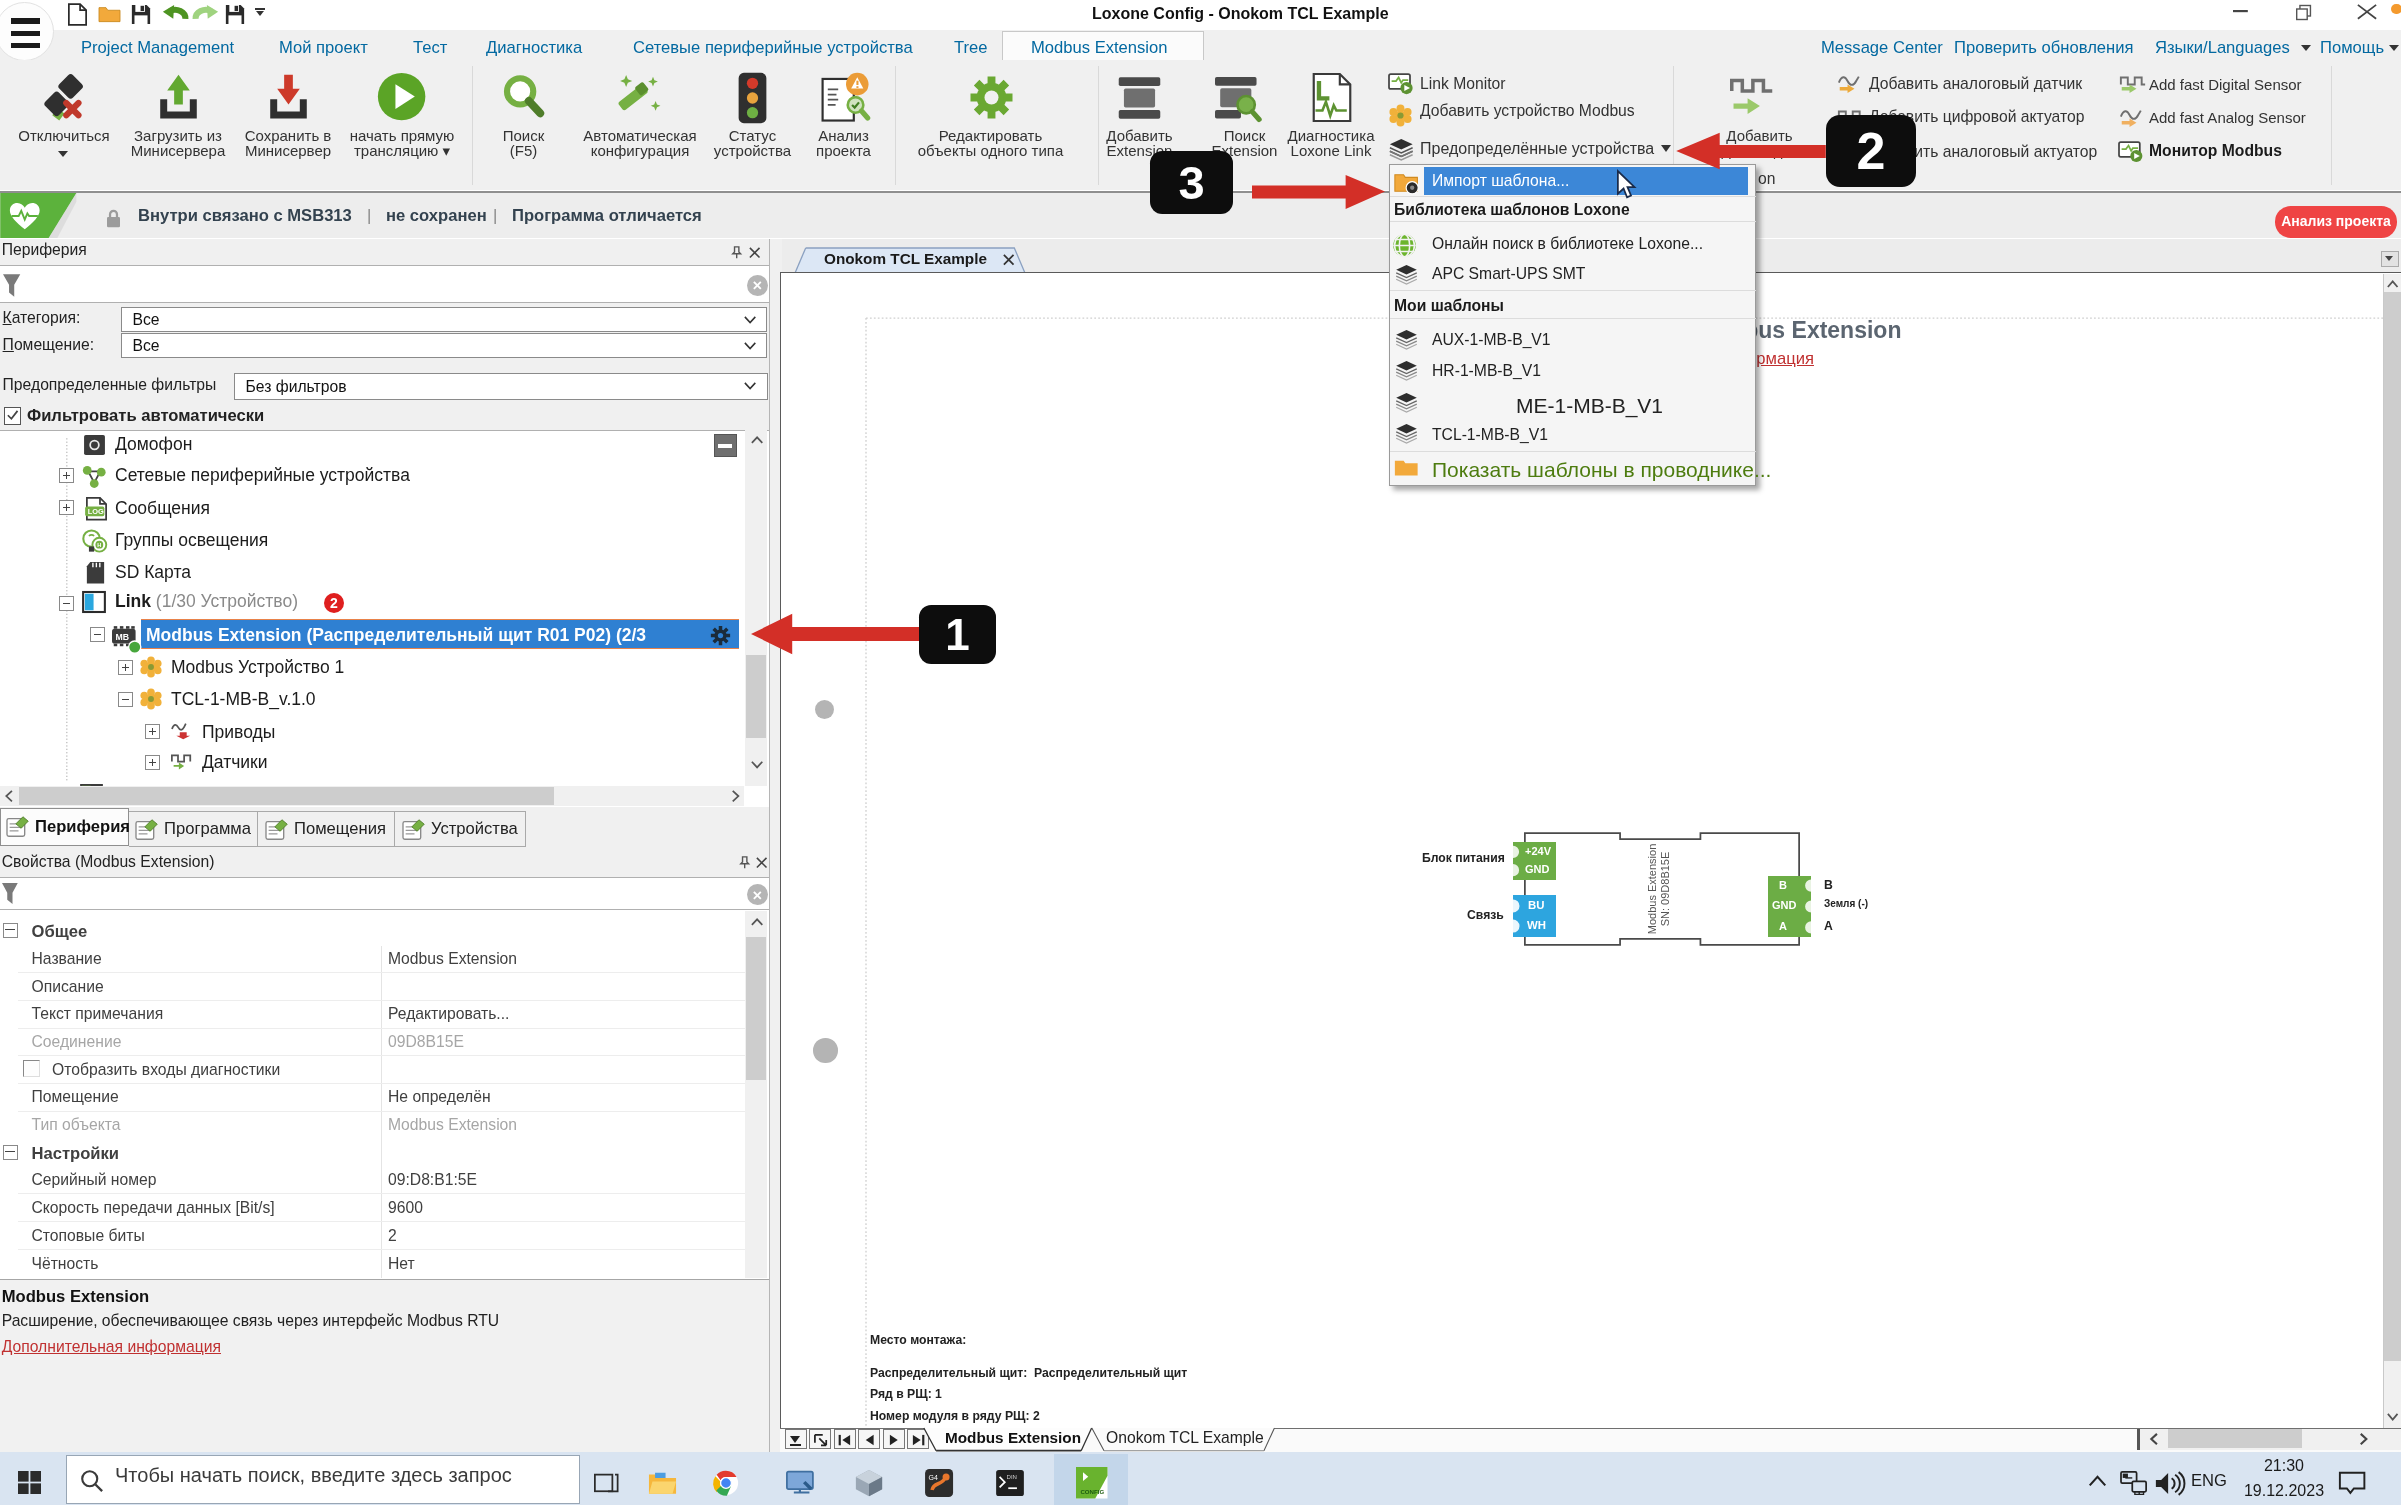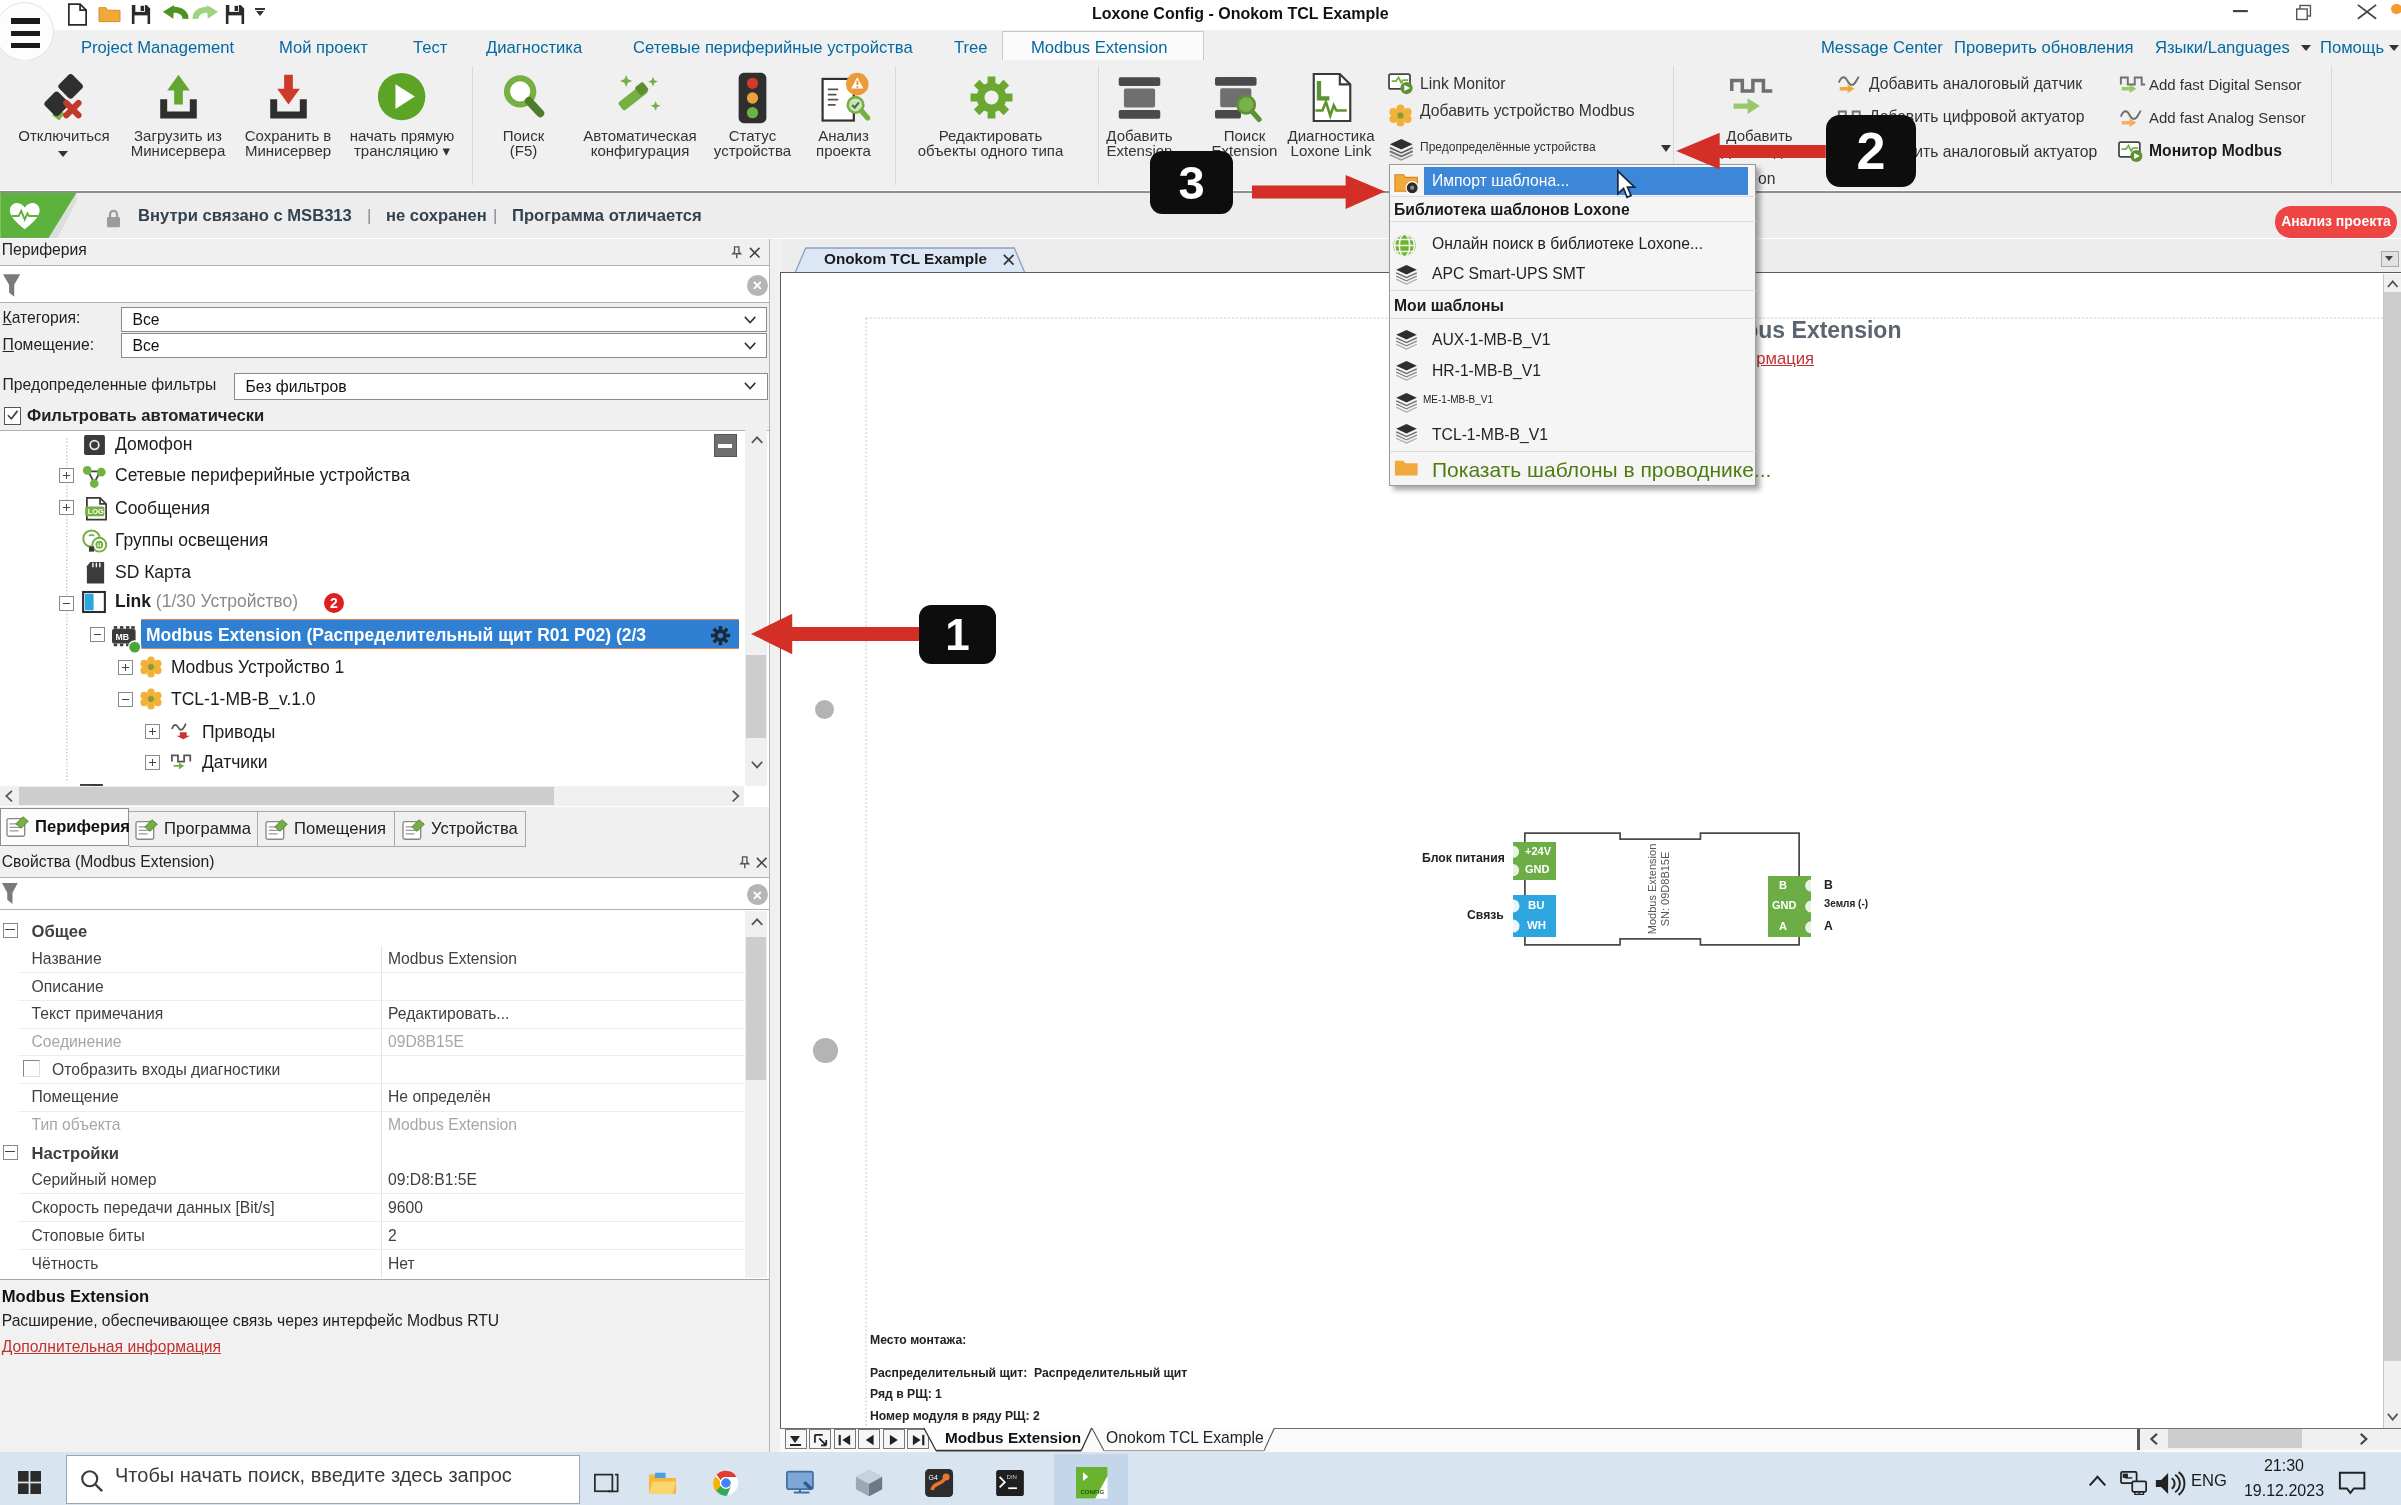--- a/index.html
+++ b/index.html
@@ -222,21 +222,21 @@
   </svg>
 <div class="rowlbl" style="left:1420px;top:102px;font-size:15.7px">Добавить устройство Modbus</div>
 <svg style="left:1389px;top:139px" width="24.5" height="21" viewBox="0 0 28 24">
     <g>
       <path d="M14 0 L27 6 L14 12 L1 6 Z" fill="#2e2e2e"></path>
       <path d="M1 10 L14 16 L27 10 M1 14 L14 20 M27 14 L14 20" stroke="#555" stroke-width="1.6" fill="none"></path>
       <path d="M1 14 L14 20 L27 14" stroke="#777" stroke-width="1.6" fill="none"></path>
       <path d="M1 18 L14 24 L27 18" stroke="#999" stroke-width="1.6" fill="none"></path>
     </g>
   </svg>
-<div class="rowlbl" style="left:1420px;top:140px;font-size:12px">Предопределённые устройства</div>
+<div class="rowlbl" style="left:1420px;top:140px;font-size:16px">Предопределённые устройства</div>
 <div class="arr" style="left:1661px;top:145px;border-left:5.2px solid transparent;border-right:5.2px solid transparent;border-top:7px solid #333"></div>
 
 <svg style="left:1730px;top:77px" width="44" height="37" viewBox="0 0 50 42">
     <path d="M2 16 L2 4 L14 4 L14 16 L26 16 L26 4 L38 4 L38 16 L48 16" fill="none" stroke="#6f6f6f" stroke-width="4"></path>
     <path d="M4 30 L20 30 L20 24 L34 33 L20 42 L20 36 L4 36 Z" fill="#9bc96a"></path>
   </svg>
 <div class="biglbl" style="left:1688px;top:128px;width:143px">Добавить<br>цифровой датчик</div>
 
 <svg style="left:1838px;top:74px" width="26" height="20" viewBox="0 0 30 23">
     <path d="M1 10 C4 2 8 2 11 8 C14 14 18 14 21 8 l3 -5" fill="none" stroke="#6f6f6f" stroke-width="2.2"></path>
@@ -852,21 +852,21 @@
     <path d="M1 14 L14 20 L27 14" stroke="#888" stroke-width="1.6" fill="none"></path>
     <path d="M1 18 L14 24 L27 18" stroke="#aaa" stroke-width="1.6" fill="none"></path>
   </svg>
 <div class="tx" style="left:1432px;top:362px;font-size:15.7px;color:#222">HR-1-MB-B_V1</div>
 <svg style="left:1395px;top:393px" width="23" height="19" viewBox="0 0 28 24">
     <path d="M14 0 L27 6 L14 12 L1 6 Z" fill="#2e2e2e"></path>
     <path d="M1 10 L14 16 L27 10" stroke="#666" stroke-width="1.6" fill="none"></path>
     <path d="M1 14 L14 20 L27 14" stroke="#888" stroke-width="1.6" fill="none"></path>
     <path d="M1 18 L14 24 L27 18" stroke="#aaa" stroke-width="1.6" fill="none"></path>
   </svg>
-<div class="tx" style="left:1423px;top:394px;font-size:10px;color:#222">ME-1-MB-B_V1</div>
+<div class="tx" style="left:1516px;top:394px;font-size:21px;color:#222">ME-1-MB-B_V1</div>
 <svg style="left:1395px;top:424px" width="23" height="19" viewBox="0 0 28 24">
     <path d="M14 0 L27 6 L14 12 L1 6 Z" fill="#2e2e2e"></path>
     <path d="M1 10 L14 16 L27 10" stroke="#666" stroke-width="1.6" fill="none"></path>
     <path d="M1 14 L14 20 L27 14" stroke="#888" stroke-width="1.6" fill="none"></path>
     <path d="M1 18 L14 24 L27 18" stroke="#aaa" stroke-width="1.6" fill="none"></path>
   </svg>
 <div class="tx" style="left:1432px;top:426px;font-size:15.7px;color:#222">TCL-1-MB-B_V1</div>
 <div class="ab" style="left:1390px;top:451px;width:366px;height:0.9px;background:#dcdcdc"></div>
 <svg style="left:1394px;top:458px" width="24.5" height="18.4" viewBox="0 0 28 21">
     <path d="M1 3 L11 3 L13 6 L27 6 L27 20 L1 20 Z" fill="#f2a93b"></path>

